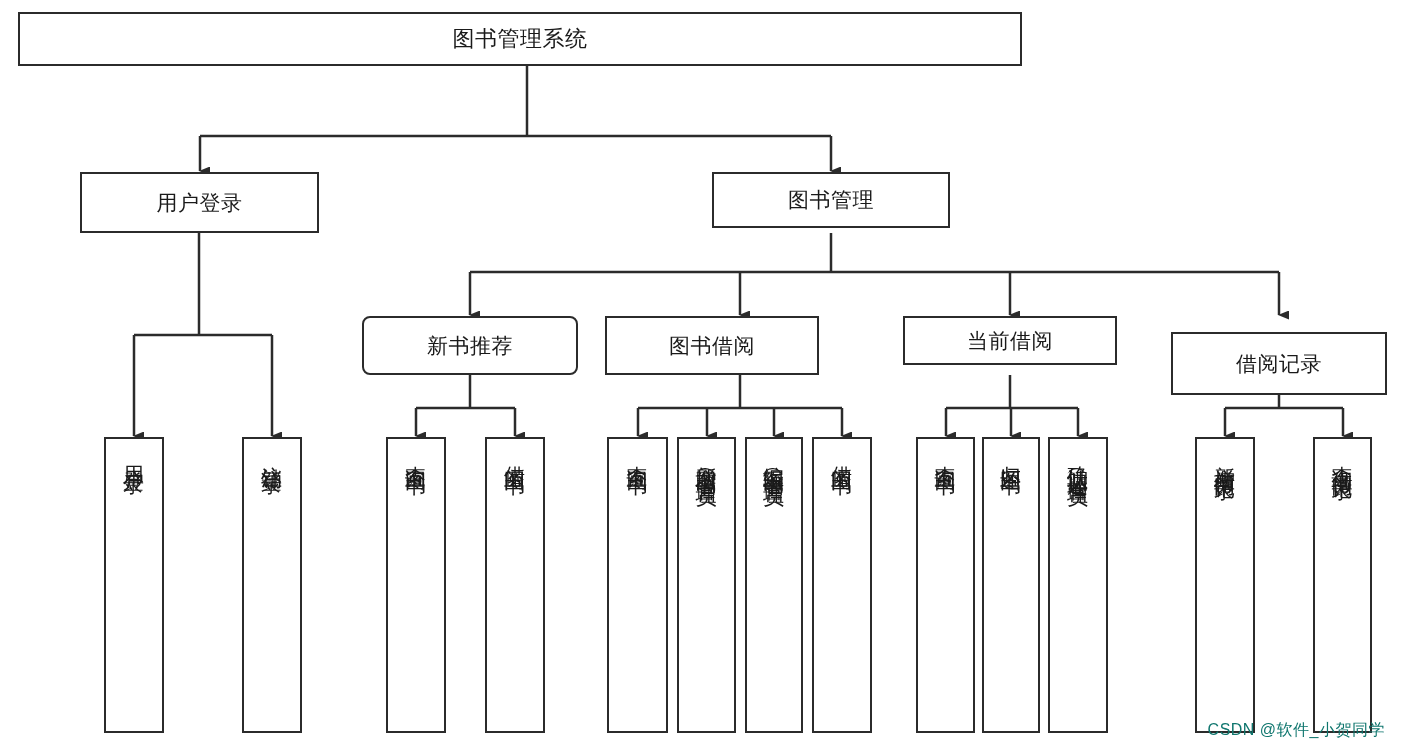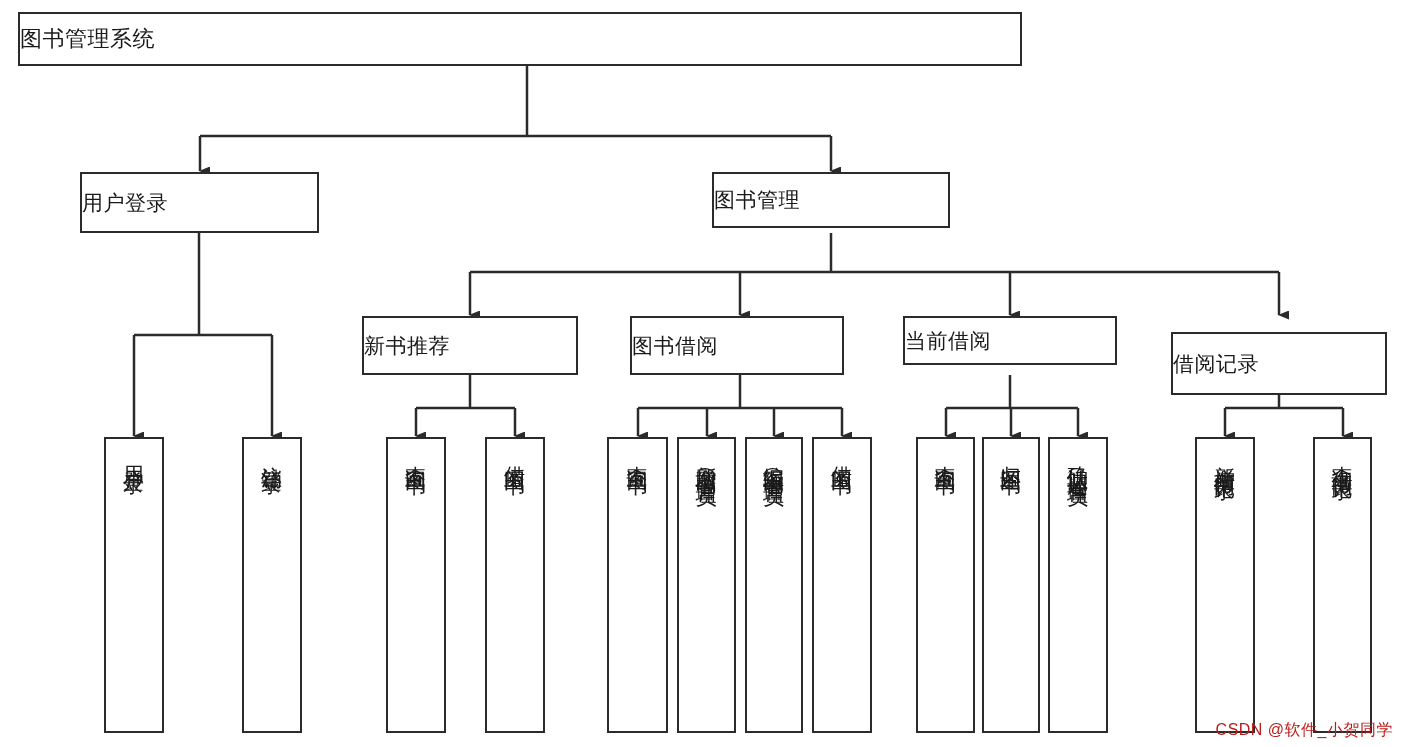--- a/index.html
+++ b/index.html
@@ -28,21 +28,21 @@
     height: 747px;
     pointer-events: none;
   }
   .node {
     position: absolute;
     box-sizing: border-box;
     background: #ffffff;
     border: 2px solid #2b2b2b;
     display: flex;
     align-items: center;
-    justify-content: flex-start;
+    justify-content: center;
     overflow: hidden;
   }
   .node .node-label {
     color: #1a1a1a;
     text-align: center;
     line-height: 1.12;
     white-space: pre-wrap;
     letter-spacing: 0.5px;
   }
   .node.horizontal .node-label {
@@ -58,24 +58,24 @@
     text-orientation: upright;
     font-size: 21px;
     letter-spacing: 3px;
     line-height: 1;
   }
   .node.root .node-label {
     font-size: 22px;
   }
   .watermark {
     position: absolute;
-    right: 12px;
+    right: 20px;
     bottom: 6px;
     font-size: 16px;
-    color: #b91c1c;
+    color: #0f766e;
     letter-spacing: 0.5px;
     white-space: nowrap;
     user-select: none;
   }
 </style>
 </head>
 <body>
 
 <div id="diagram-root">
 
@@ -125,24 +125,24 @@
   <div id="node-layer">
       <div class="node horizontal root" style="left: 18px; top: 12px; width: 1004px; height: 54px;">
         <span class="node-label">图书管理系统</span>
       </div>
       <div class="node horizontal" style="left: 80px; top: 172px; width: 239px; height: 61px;">
         <span class="node-label">用户登录</span>
       </div>
       <div class="node horizontal" style="left: 712px; top: 172px; width: 238px; height: 56px;">
         <span class="node-label">图书管理</span>
       </div>
-      <div class="node horizontal" style="left: 362px; top: 316px; width: 216px; height: 59px;">
+      <div class="node horizontal" style="left: 362px; top: 316px; width: 216px; height: 59px; border-radius: 8px;">
         <span class="node-label">新书推荐</span>
       </div>
-      <div class="node horizontal" style="left: 630px; top: 316px; width: 214px; height: 59px;">
+      <div class="node horizontal" style="left: 605px; top: 316px; width: 214px; height: 59px;">
         <span class="node-label">图书借阅</span>
       </div>
       <div class="node horizontal" style="left: 903px; top: 316px; width: 214px; height: 49px;">
         <span class="node-label">当前借阅</span>
       </div>
       <div class="node horizontal" style="left: 1171px; top: 316px; width: 216px; height: 63px; margin-top: 16px;">
         <span class="node-label">借阅记录</span>
       </div>
       <div class="node vertical" style="left: 104px; top: 437px; width: 60px; height: 296px;">
         <span class="node-label">用户登录</span>

